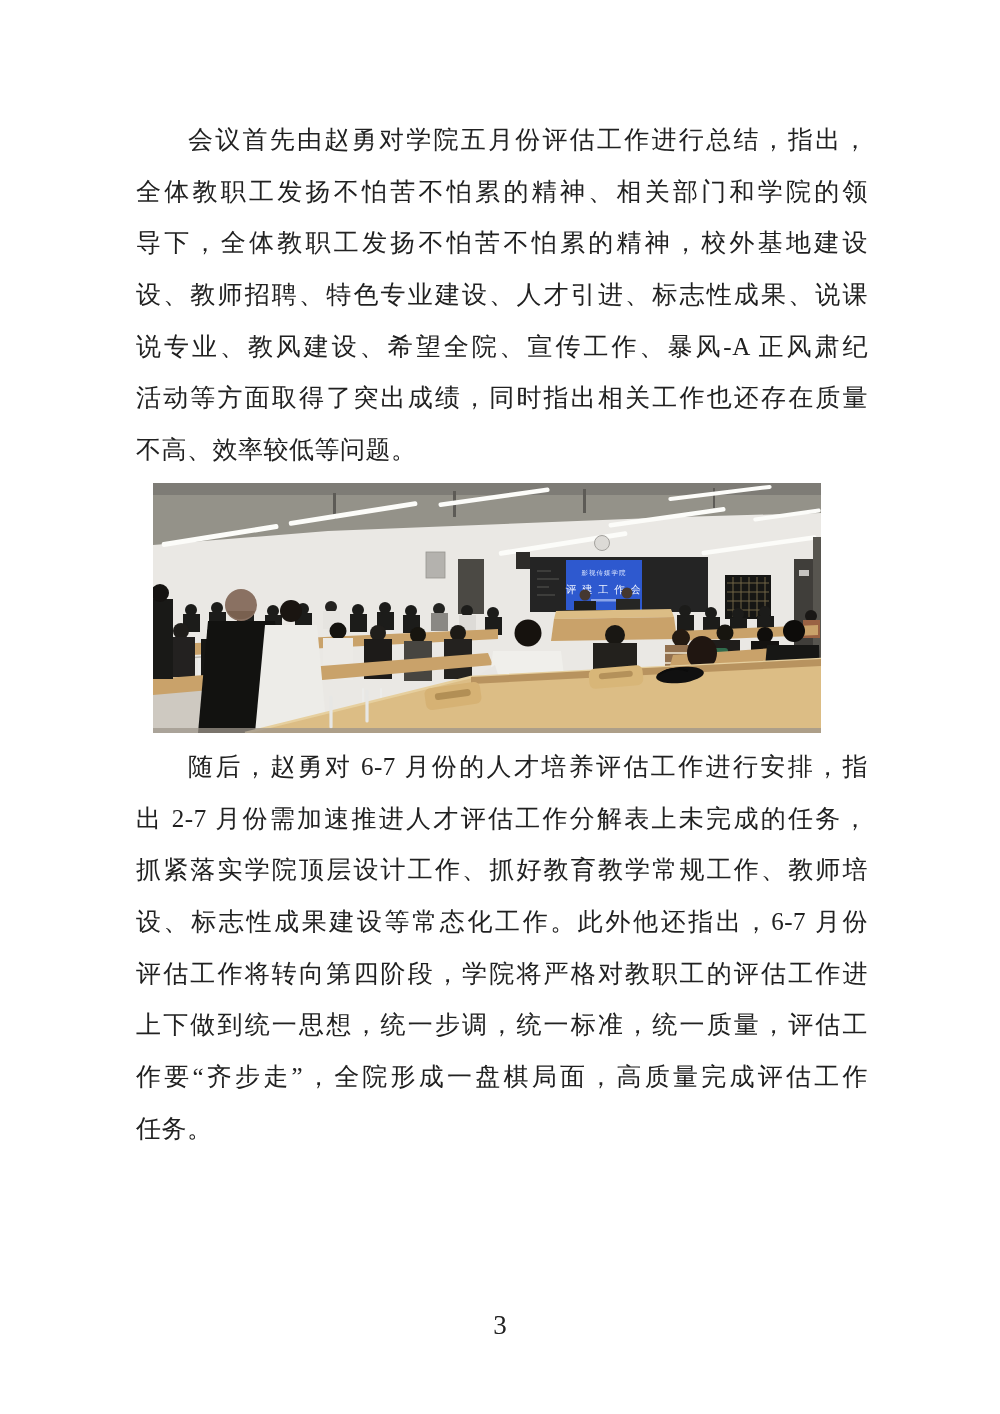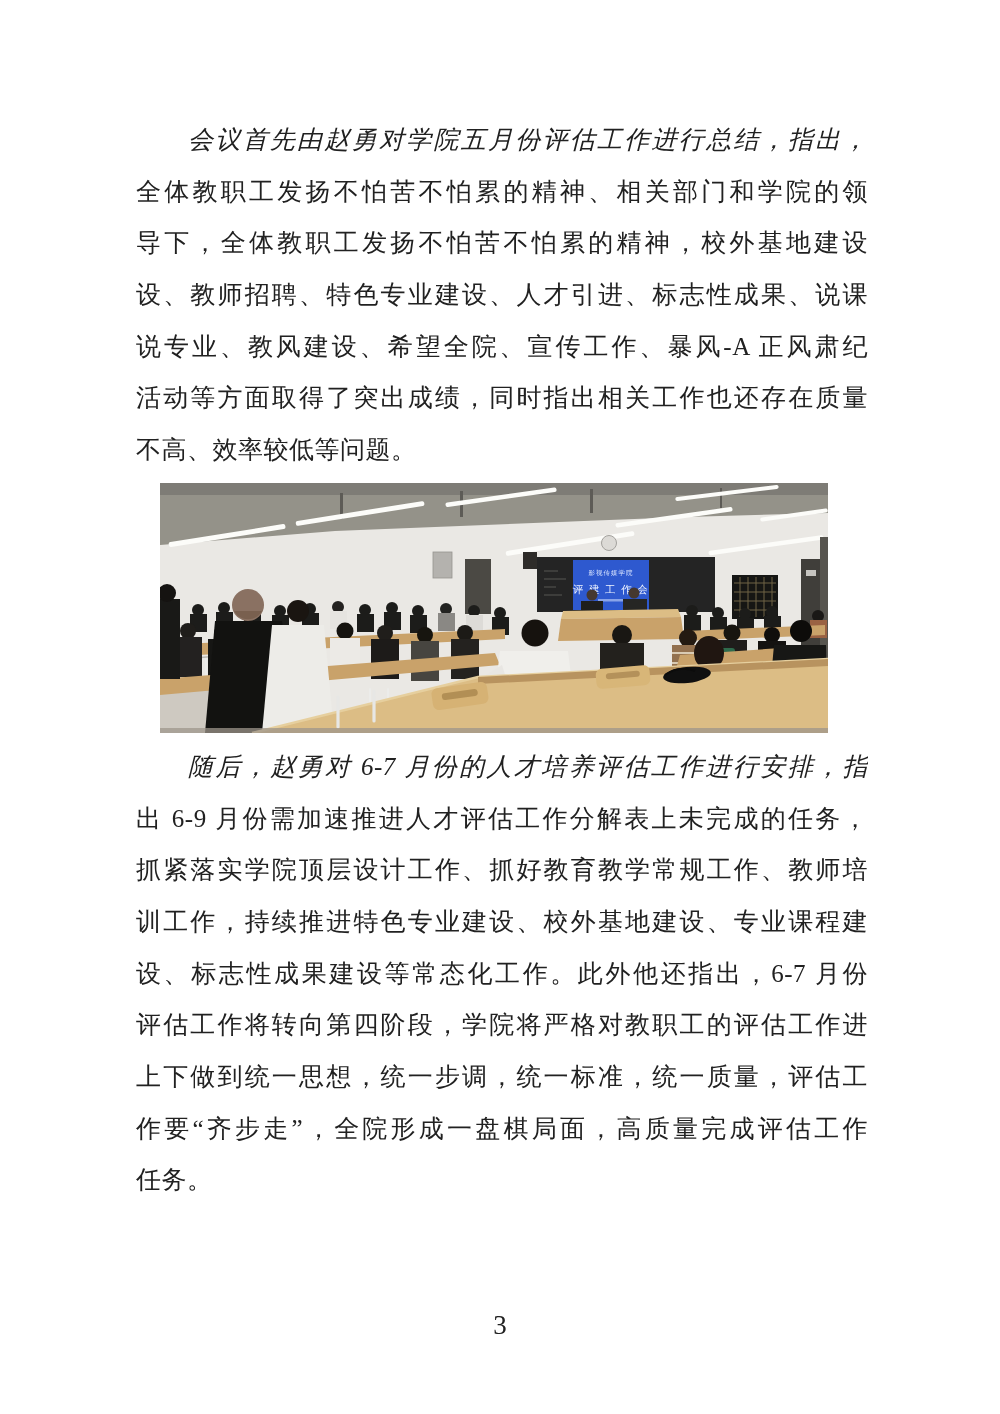--- a/index.html
+++ b/index.html
@@ -8,23 +8,23 @@
     background:var(--paper,#fff);color:var(--text_ink,#202020);
     font-family:"Liberation Serif","DejaVu Serif",serif;
   }
   .content{position:absolute;left:136px;top:114px;width:732px;}
   .para{margin:0;padding:0;}
   .t-line{
     font-size:25px;line-height:51.7px;height:51.7px;
     text-align:justify;text-align-last:justify;
     letter-spacing:0.5px;overflow:hidden;
   }
-  .t-line.first{text-indent:52px;font-style:italic;}
+  .t-line.first{text-indent:52px;}
   .t-line.last{text-align-last:left;}
-  .figure{margin:7px 0 8px 24px;width:668px;height:250px;}
+  .figure{margin:7px 0 8px 17px;width:668px;height:250px;}
   .figure svg{display:block;}
   .pageno{position:absolute;top:1310px;left:0;width:100%;text-align:center;font-size:27px;}
 
   
   .c-wall{fill:var(--wall,#eae8e4);}
   .c-ceiling{fill:var(--ceiling,#949289);}
   .c-ceiling-top{fill:var(--ceiling_dark,#7e7c76);}
   .c-light rect{fill:#fcfcf9;}
   .c-board{fill:var(--blackboard,#242424);}
   .c-screen{fill:var(--screen_blue,#2e59cf);}
@@ -251,23 +251,22 @@
           <path d="M505,192 q14 -10 30 -4" stroke="#0c0c0c" stroke-width="2" fill="none"></path>
           <path class="chair-frame-big" d="M178,244 v-30 M214,238 v-30"></path>
         </g>
 
         <rect x="0" y="245" width="668" height="5" fill="#9d968b" opacity="0.75"></rect>
       </svg>
     </div>
 
     <div class="para">
       <div class="t-line first">随后，赵勇对 6-7 月份的人才培养评估工作进行安排，指</div>
-      <div class="t-line">出 6-9 月份需加速推进人才评估工作分解表上未完成的任务，</div>
+      <div class="t-line">出 2-7 月份需加速推进人才评估工作分解表上未完成的任务，</div>
       <div class="t-line">抓紧落实学院顶层设计工作、抓好教育教学常规工作、教师培</div>
-      <div class="t-line">训工作，持续推进特色专业建设、校外基地建设、专业课程建</div>
       <div class="t-line">设、标志性成果建设等常态化工作。此外他还指出，6-7 月份</div>
       <div class="t-line">评估工作将转向第四阶段，学院将严格对教职工的评估工作进</div>
       <div class="t-line">上下做到统一思想，统一步调，统一标准，统一质量，评估工</div>
       <div class="t-line">作要“齐步走”，全院形成一盘棋局面，高质量完成评估工作</div>
       <div class="t-line last">任务。</div>
     </div>
 
   </div>
 
   <div class="pageno">3</div>

